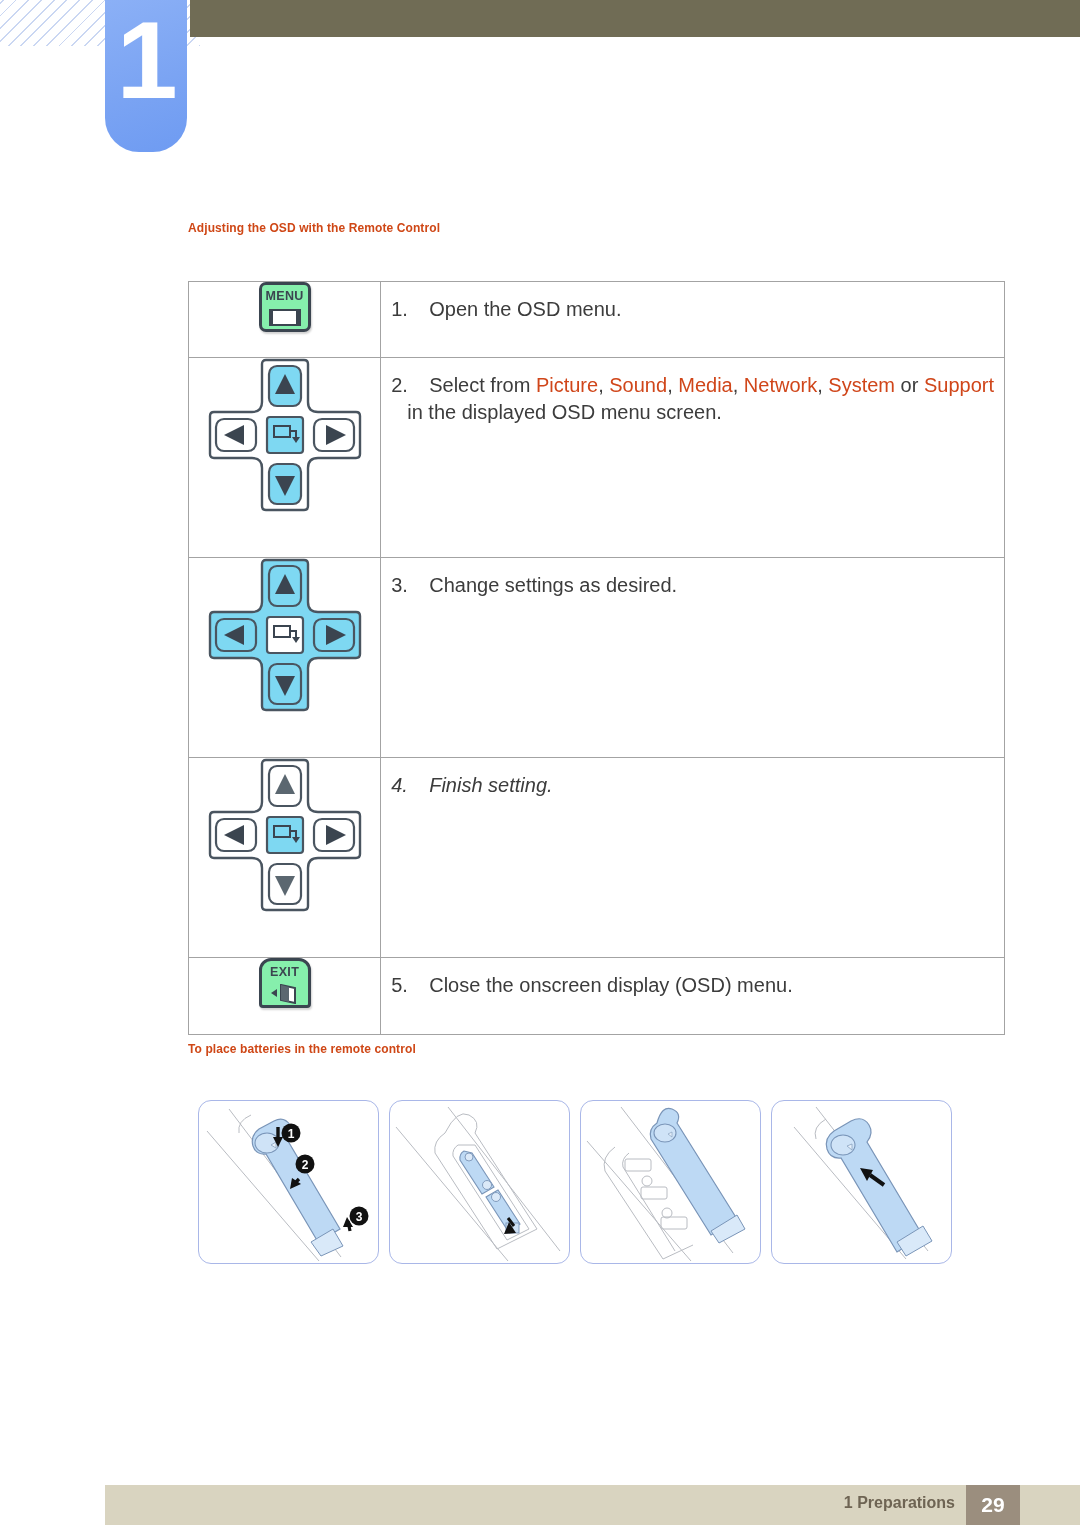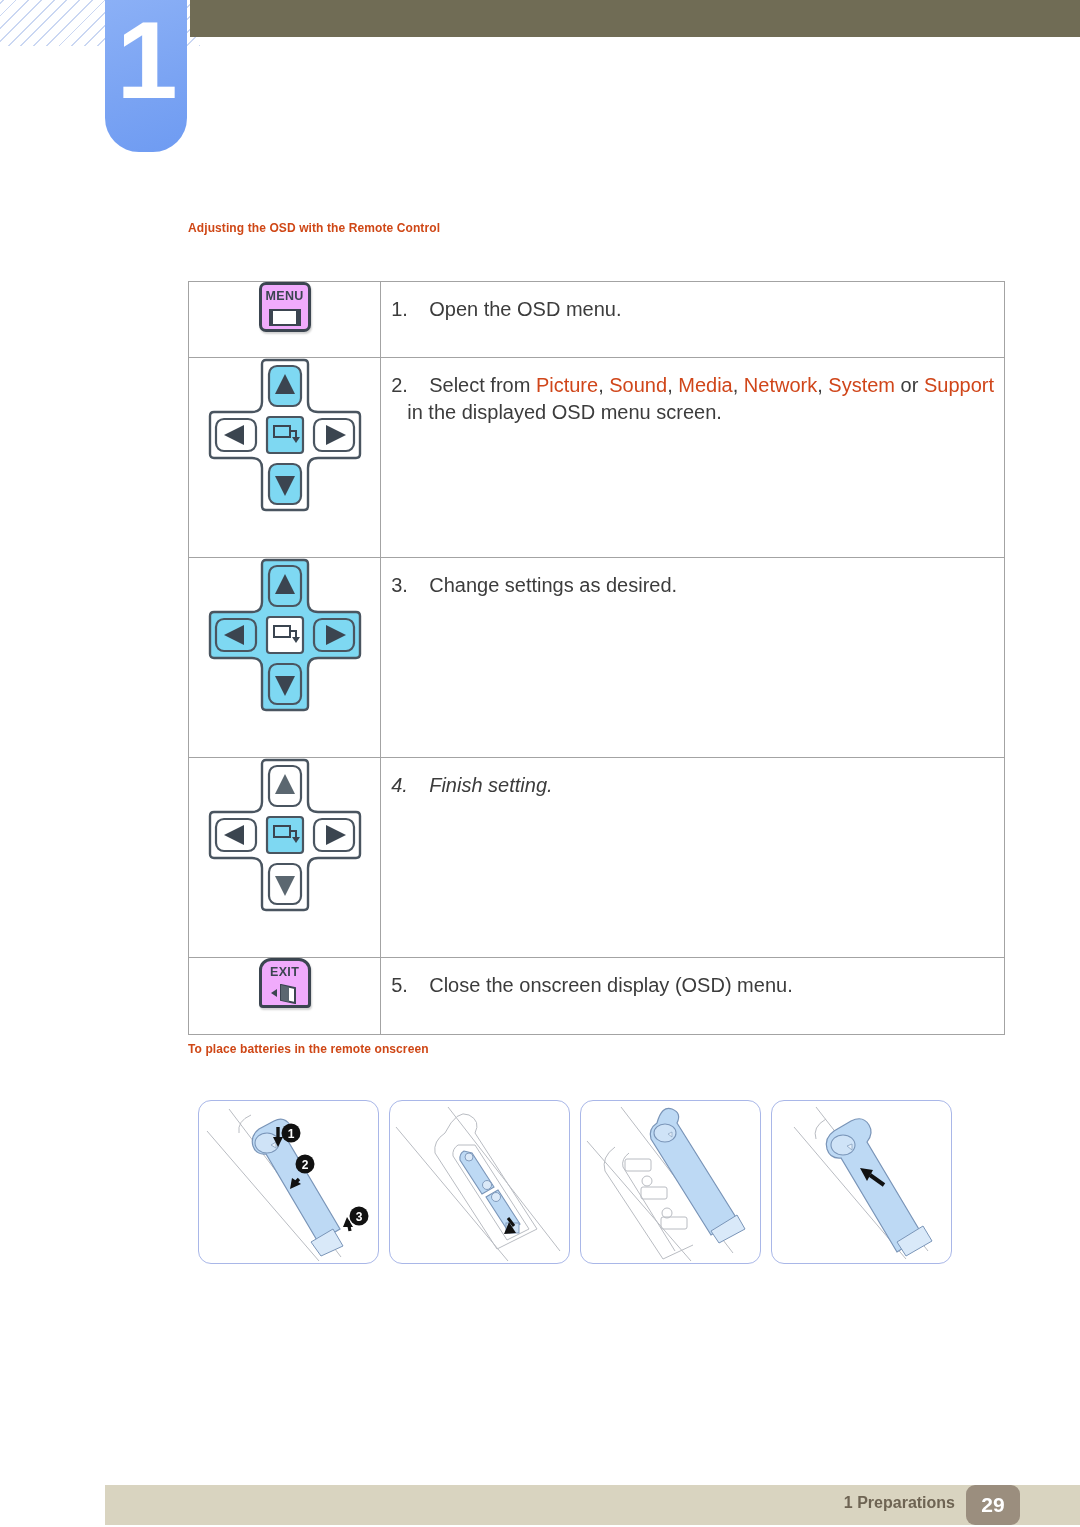--- a/index.html
+++ b/index.html
@@ -70,21 +70,21 @@
   .r2 { height: 200px; }
   .r3 { height: 200px; }
   .r4 { height: 200px; font-style: italic; }
   .r5 { height: 77px; }
 
   
   .keybtn {
     display: inline-block; position: relative;
     width: 52px; height: 50px;
     border: 3px solid #3b4550; border-radius: 7px;
-    background: #f0abfc;
+    background: #86efac;
     box-shadow: 1px 2px 2px rgba(0,0,0,.18);
   }
   .keybtn .lbl {
     position: absolute; top: 4px; left: 0; width: 100%;
     text-align: center; font-size: 12.5px; font-weight: bold;
     color: #3b4550; letter-spacing: .3px;
   }
   .bars {
     position: absolute; left: 50%; top: 24px; transform: translateX(-50%);
     width: 32px; height: 17px;
@@ -119,21 +119,21 @@
     width: 975px; height: 40px; background: #d9d4c0;
   }
   .foot-txt {
     position: absolute; right: 125px; top: 1494px;
     font-size: 16px; font-weight: bold; color: #6e6453;
   }
   .foot-pg {
     position: absolute; left: 966px; top: 1485px;
     width: 54px; height: 40px; background: #9b8e7e;
     color: #ffffff; font-size: 21px; font-weight: bold;
-    text-align: center; line-height: 40px; border-radius: 9px;
+    text-align: center; line-height: 40px;
   }
 </style>
 </head>
 <body>
 
 <div class="page">
 
   <div class="hatch"></div>
   <div class="topbar"></div>
   <div class="chapnum">1</div>
@@ -273,21 +273,21 @@
         <td class="c-txt">
           <div class="step">
             <span class="n">5.</span><span>Close the onscreen display (OSD) menu.</span>
           </div>
         </td>
       </tr>
 
     </tbody>
   </table>
 
-  <div class="sec-h" id="h-batt">To place batteries in the remote onscreen</div>
+  <div class="sec-h" id="h-batt">To place batteries in the remote control</div>
 
   <div class="panels">
 
     <div class="panel">
       <svg width="181" height="164" viewBox="0 0 181 164">
         <g stroke="#b9bcc2" stroke-width="1" fill="none">
           <line x1="30" y1="8" x2="142" y2="156"></line>
           <line x1="8" y1="30" x2="120" y2="160"></line>
           <path d="M52 14 q-14 6 -12 18"></path>
         </g>

